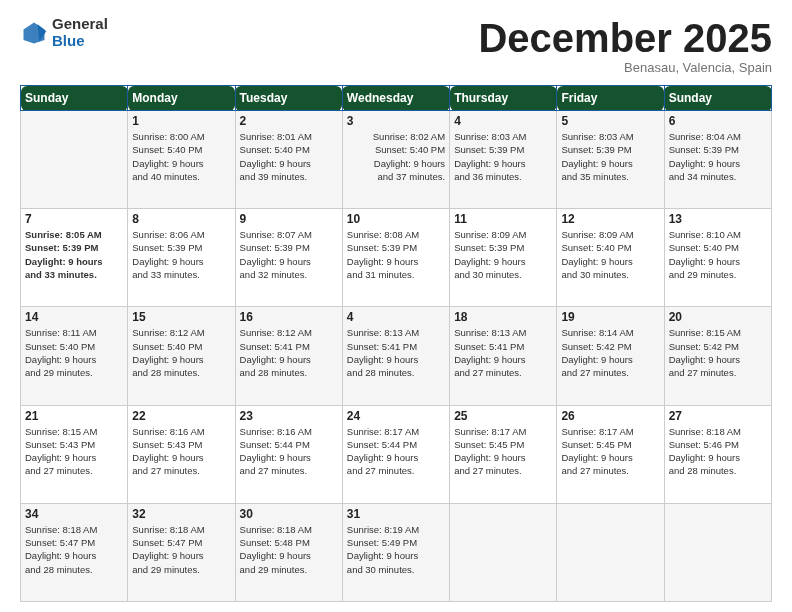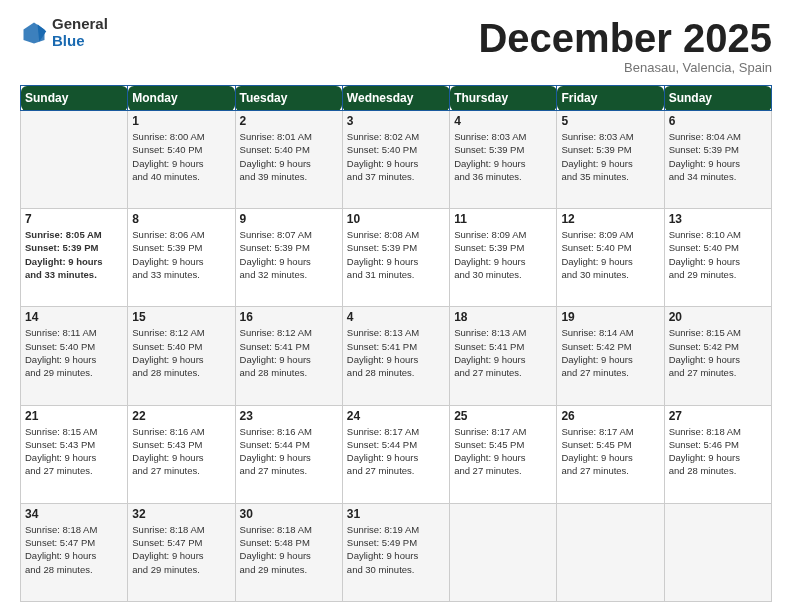--- a/index.html
+++ b/index.html
@@ -147,21 +147,21 @@
           </td>
           <td>
             <span class="day-num">2</span>
             <div class="day-info" style="white-space: pre-line;">Sunrise: 8:01 AM
 Sunset: 5:40 PM
 Daylight: 9 hours
 and 39 minutes.</div>
           </td>
           <td>
             <span class="day-num">3</span>
-            <div class="day-info" style="white-space: pre-line;">Sunrise: 8:02 AM
+            <div class="day-info" style="white-space: pre-line; text-align: right;">Sunrise: 8:02 AM
 Sunset: 5:40 PM
 Daylight: 9 hours
 and 37 minutes.</div>
           </td>
           <td>
             <span class="day-num">4</span>
             <div class="day-info" style="white-space: pre-line;">Sunrise: 8:03 AM
 Sunset: 5:39 PM
 Daylight: 9 hours
 and 36 minutes.</div>

